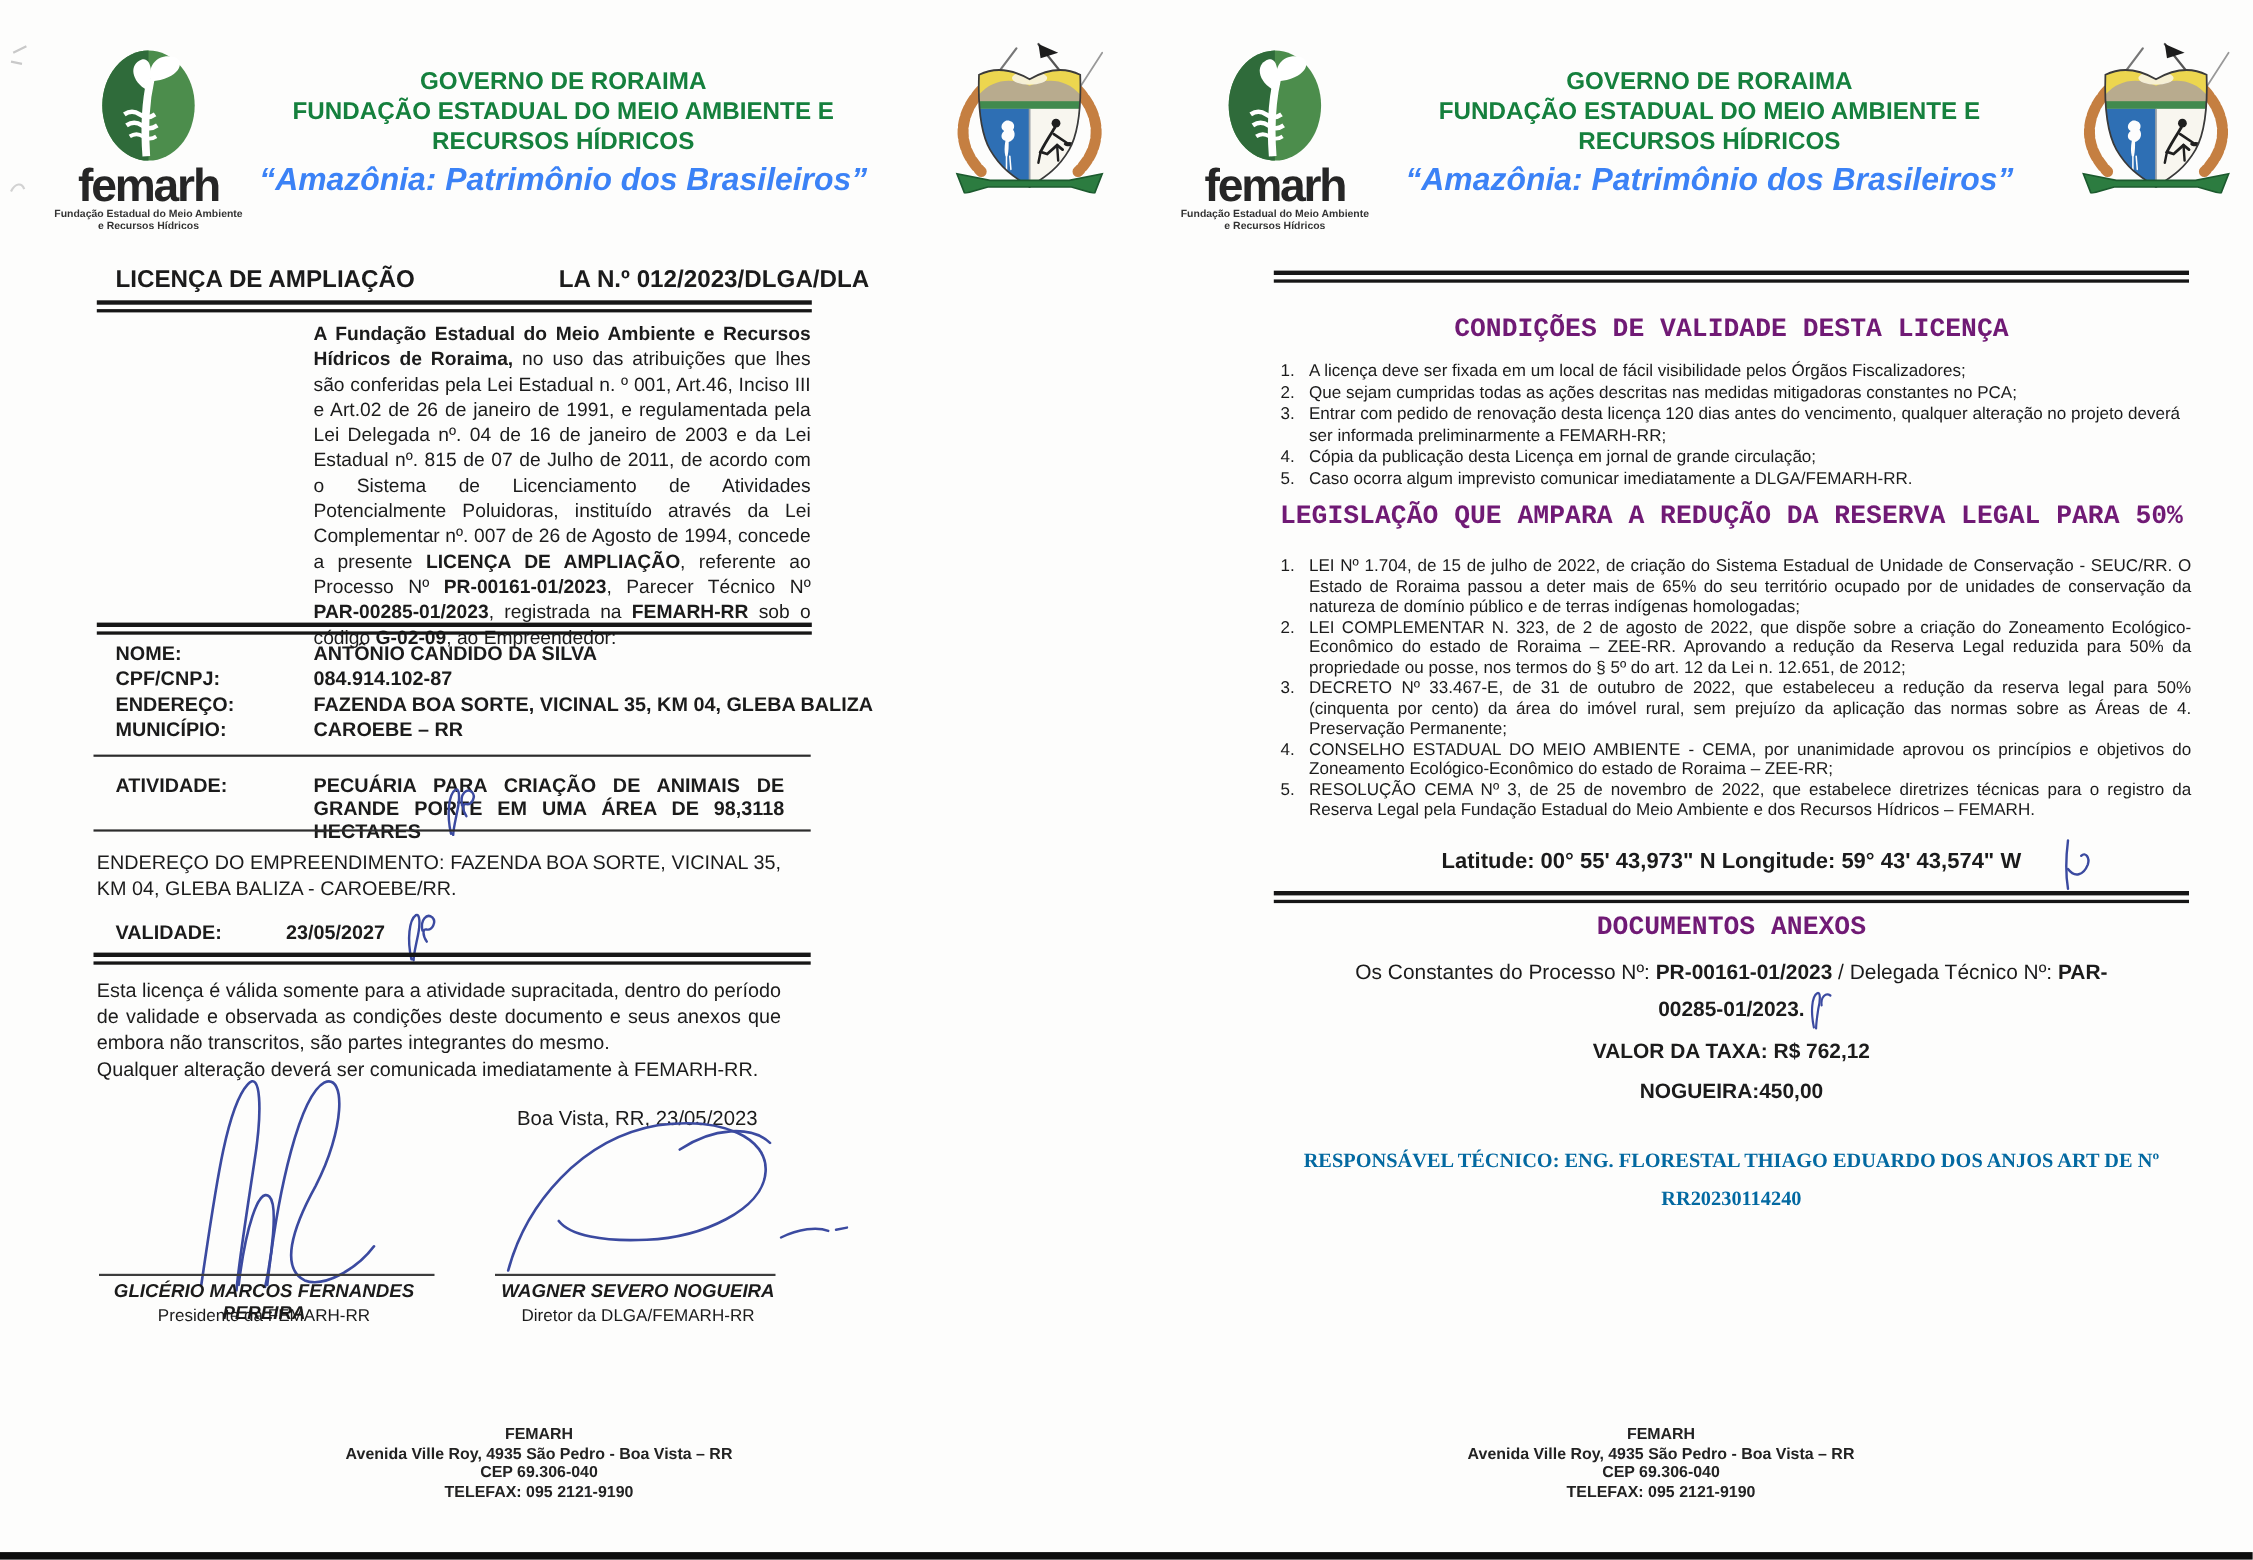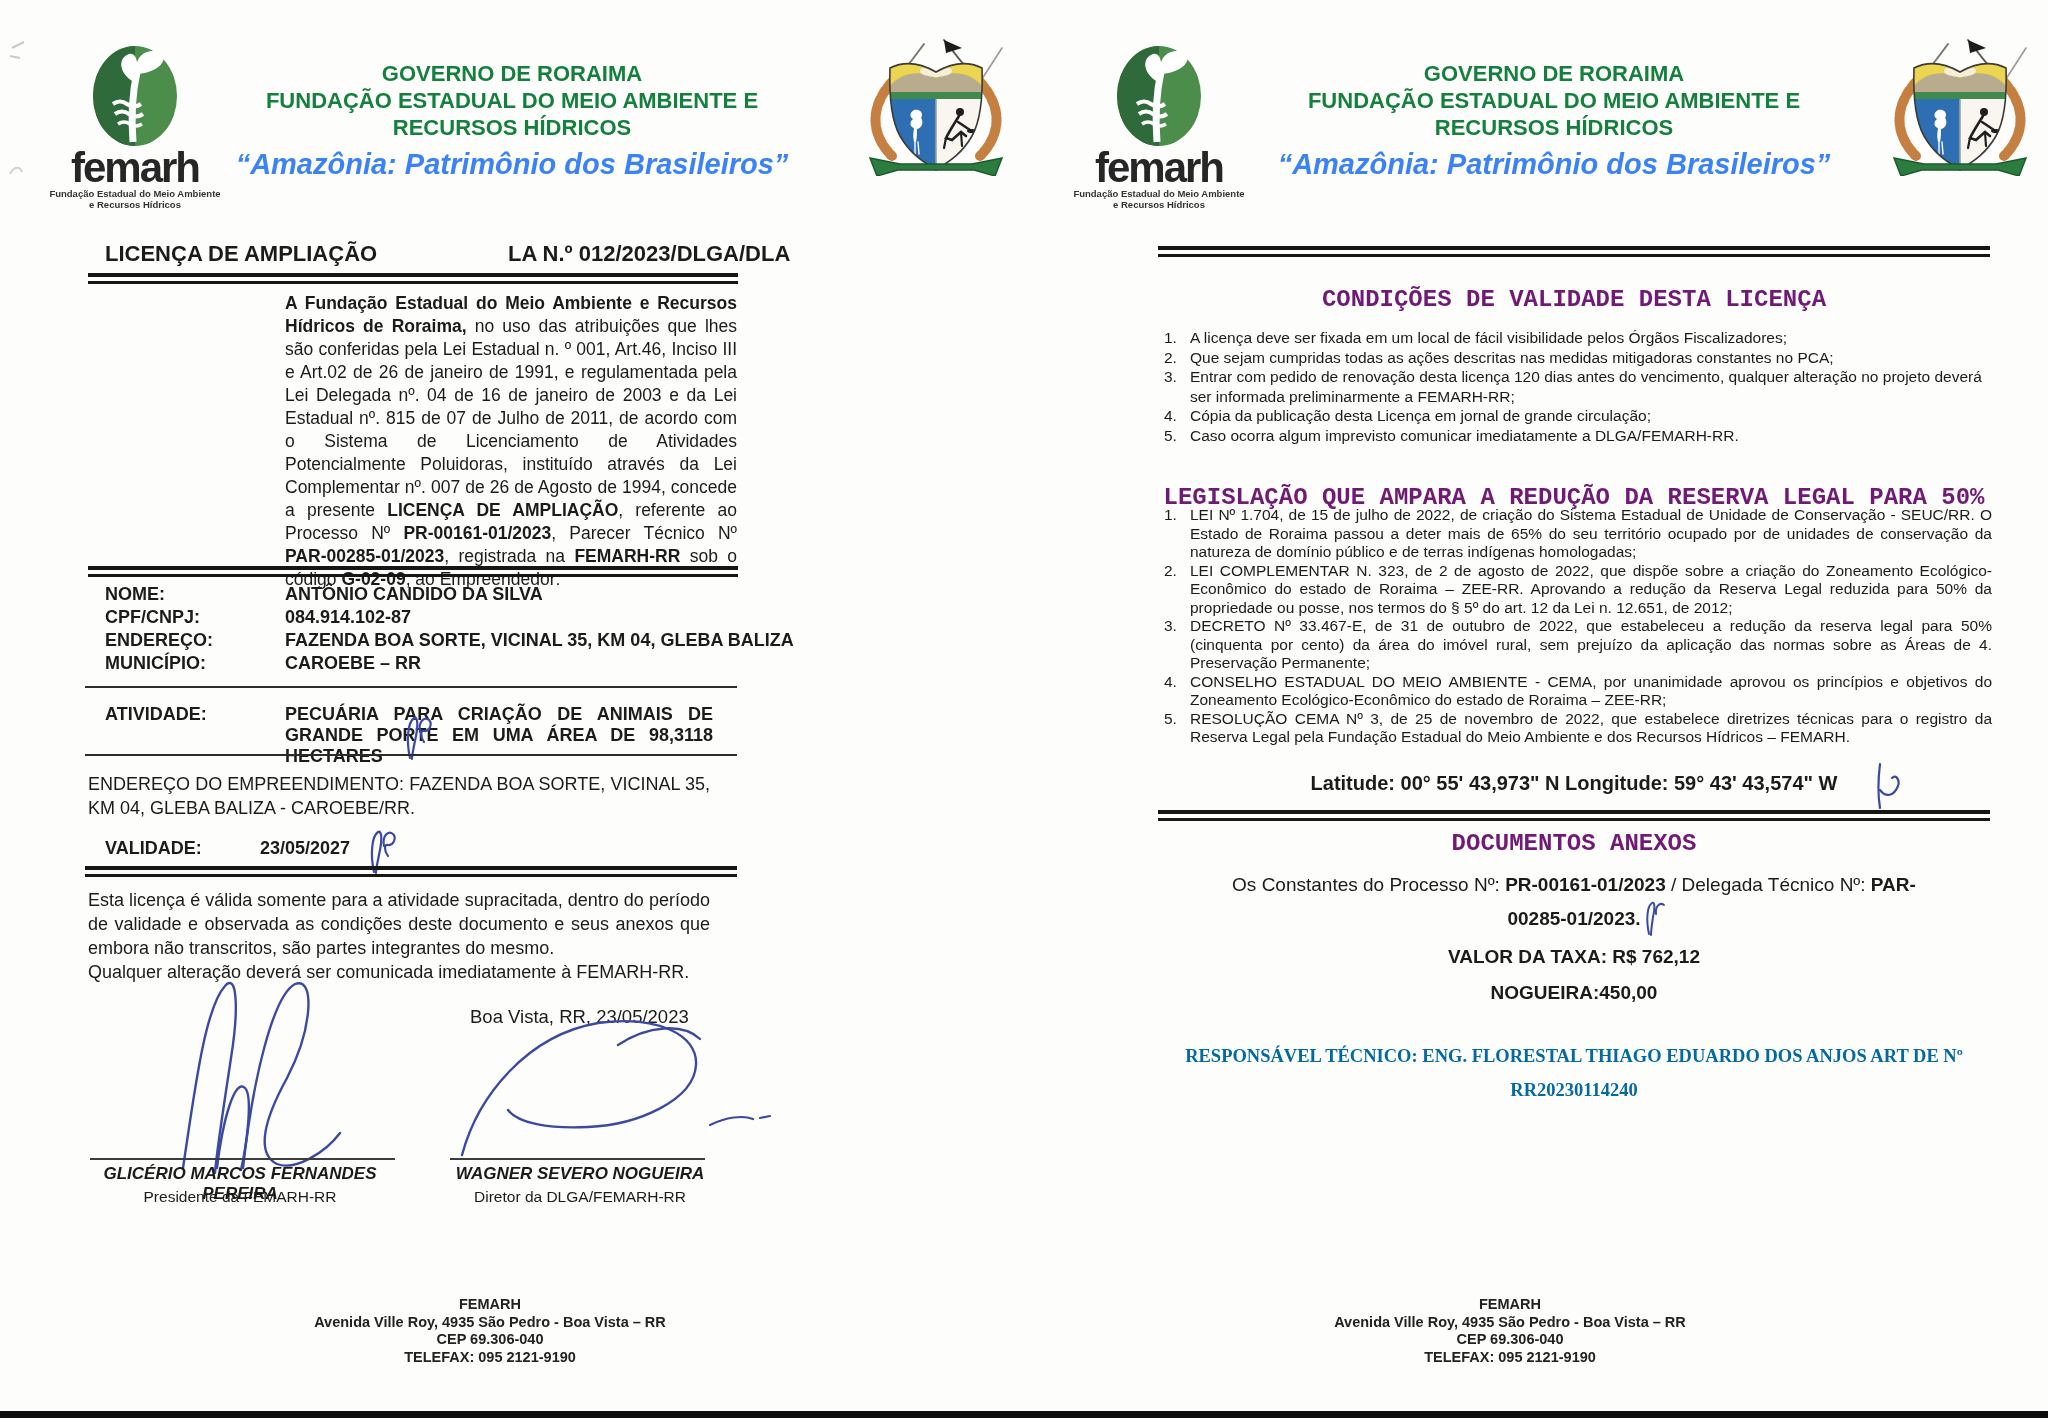--- a/index.html
+++ b/index.html
@@ -254,21 +254,21 @@
     <div class="li">
         <span class="n">4.</span>
         <span class="t">Cópia da publicação desta Licença em jornal de grande circulação;</span>
       </div>
     <div class="li">
         <span class="n">5.</span>
         <span class="t">Caso ocorra algum imprevisto comunicar imediatamente a DLGA/FEMARH-RR.</span>
       </div>
   </div>
 
-  <div class="rtitle" style="top:484px;text-align:center;">LEGISLAÇÃO QUE AMPARA A REDUÇÃO DA RESERVA LEGAL PARA 50%</div>
+  <div class="rtitle" style="top:456px;text-align:center;">LEGISLAÇÃO QUE AMPARA A REDUÇÃO DA RESERVA LEGAL PARA 50%</div>
   <div class="numlist leg" style="top:506px;">
     <div class="li">
         <span class="n">1.</span>
         <span class="t">LEI Nº 1.704, de 15 de julho de 2022, de criação do Sistema Estadual de Unidade de Conservação - SEUC/RR. O Estado de Roraima passou a deter mais de 65% do seu território ocupado por de unidades de conservação da natureza de domínio público e de terras indígenas homologadas;</span>
       </div>
     <div class="li">
         <span class="n">2.</span>
         <span class="t">LEI COMPLEMENTAR N. 323, de 2 de agosto de 2022, que dispõe sobre a criação do Zoneamento Ecológico-Econômico do estado de Roraima – ZEE-RR. Aprovando a redução da Reserva Legal reduzida para 50% da propriedade ou posse, nos termos do § 5º do art. 12 da Lei n. 12.651, de 2012;</span>
       </div>
     <div class="li">

